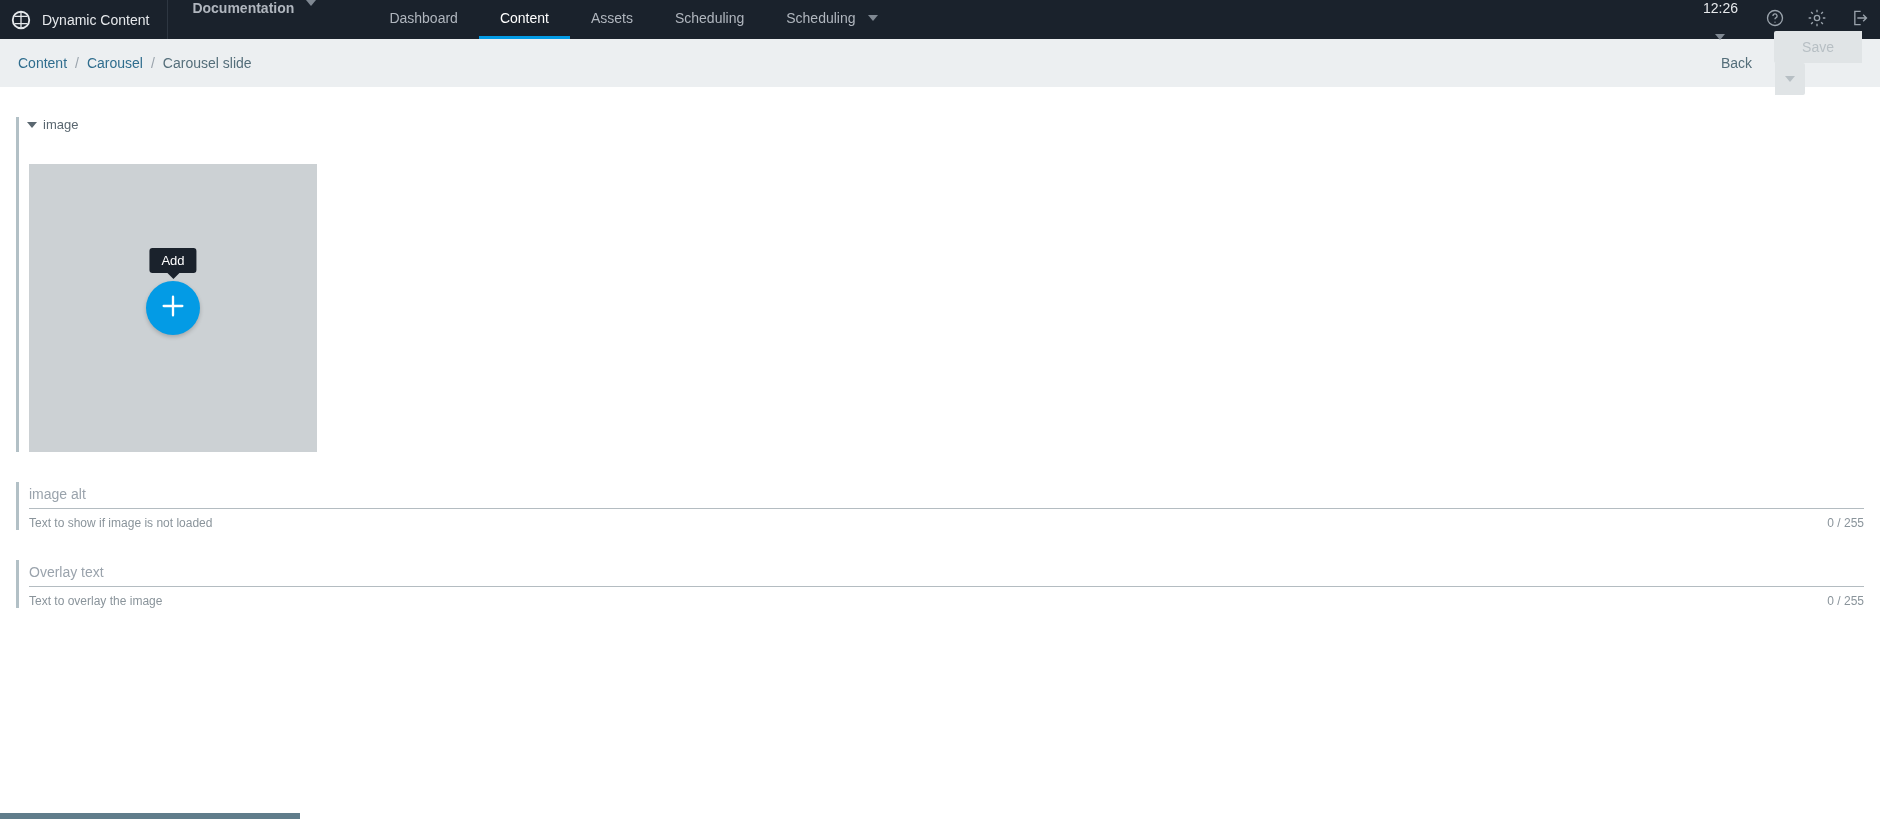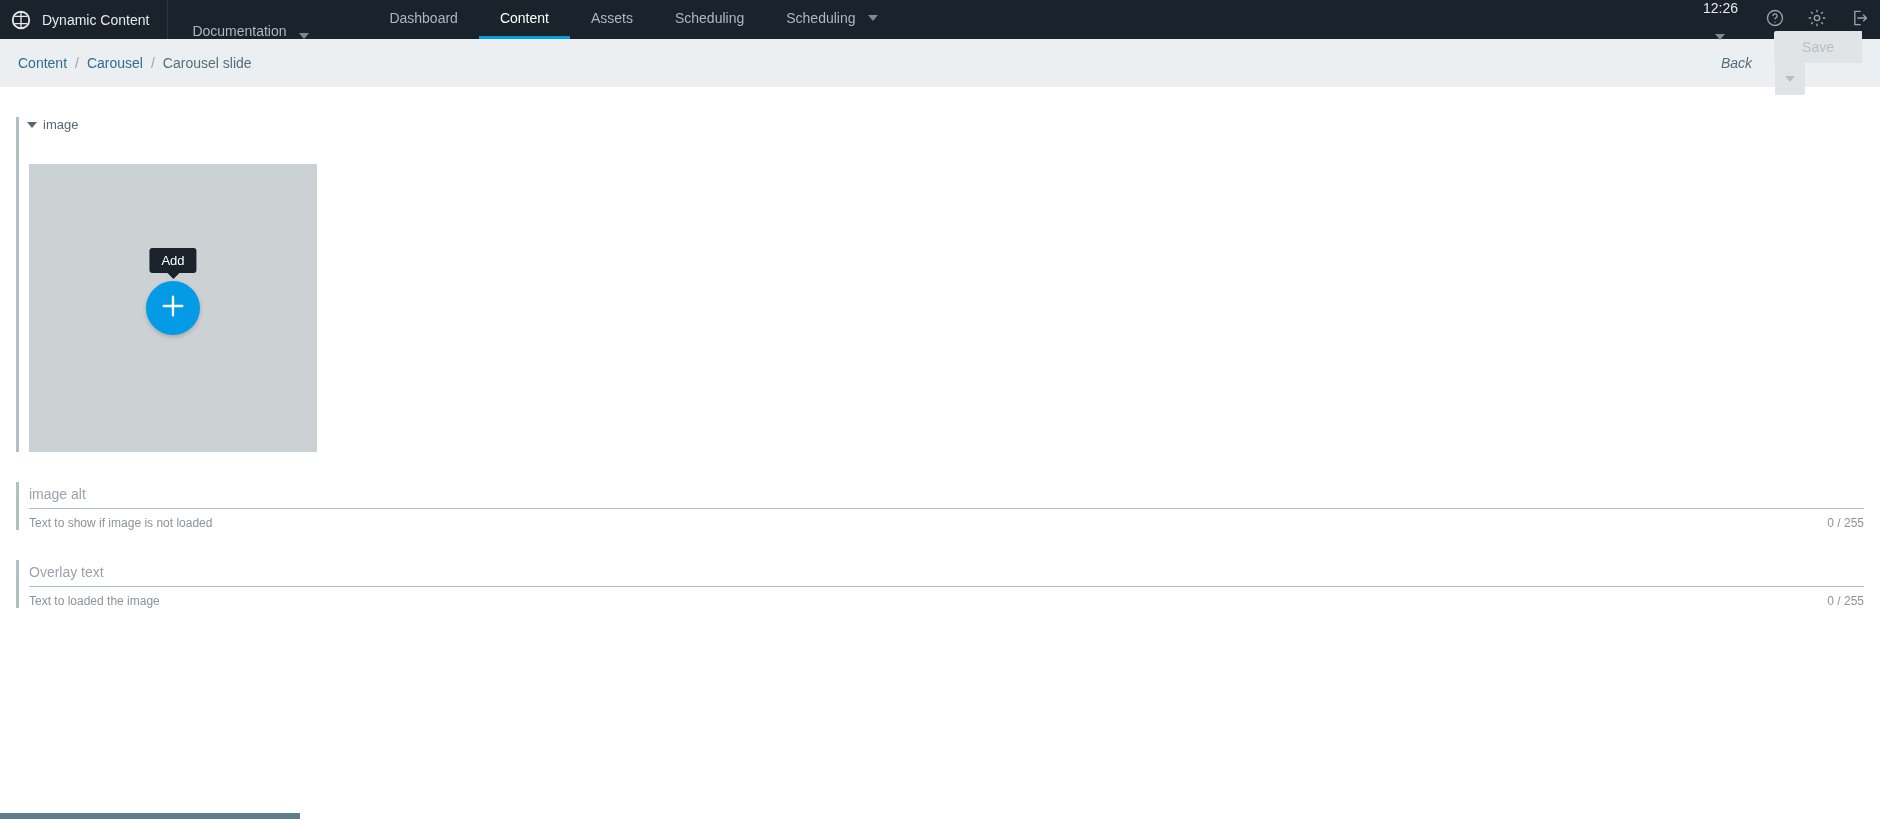--- a/index.html
+++ b/index.html
@@ -43,25 +43,26 @@
     display: flex;
     align-items: center;
     padding: 0 18px 0 10px;
     gap: 10px;
     border-right: 1px solid #2e3742;
   }
   .brand-text { color: #e6e9ec; }
   .brand-logo svg { display:block; }
 
   .hub-select {
-    display: flex; align-items: flex-end;
+    display: flex; align-items: flex-start;
     padding: 0 24px;
     gap: 12px;
     color: var(--hdr-fg-dim);
     min-width: 200px;
+    font-weight: bold;
   }
   .tri-down {
     width: 0; height: 0;
     border-left: 5px solid transparent;
     border-right: 5px solid transparent;
     border-top: 6px solid #7f8892;
   }
 
   .nav {
     display: flex;
@@ -111,21 +112,20 @@
   .crumbs { display:flex; align-items:center; gap:8px; flex:1; }
   .crumb-link { color: var(--sub-link); cursor:pointer; }
   .crumb-sep { color: #9aa3ac; }
   .crumb-current { color: var(--sub-fg); }
 
   .back-btn {
     padding: 8px 22px;
     color: var(--sub-fg);
     cursor: pointer;
     font-size: 14px;
-    font-style: italic;
   }
 
   .save-group { display:flex; align-items:stretch;flex-direction:column; }
   .save-btn {
     background: var(--save-disabled-bg);
     color: var(--save-disabled-fg);
     padding: 0 28px;
     height: 32px;
     display:flex; align-items:center;
     border-radius: 2px 0 0 2px;
@@ -358,21 +358,21 @@
         <span>0</span> / <span>255</span>
       </span>
     </div>
   </div>
 
   <div class="text-field">
     <div class="tf-input-wrap">
       <input class="tf-input" type="text" placeholder="Overlay text" value="" style="">
     </div>
     <div class="tf-bottom">
-      <span>Text to loaded the image</span>
+      <span>Text to overlay the image</span>
       <span>
         <span>0</span> / <span>255</span>
       </span>
     </div>
   </div>
 
 </div>
 
 <div class="carousel-bar"></div>
 

